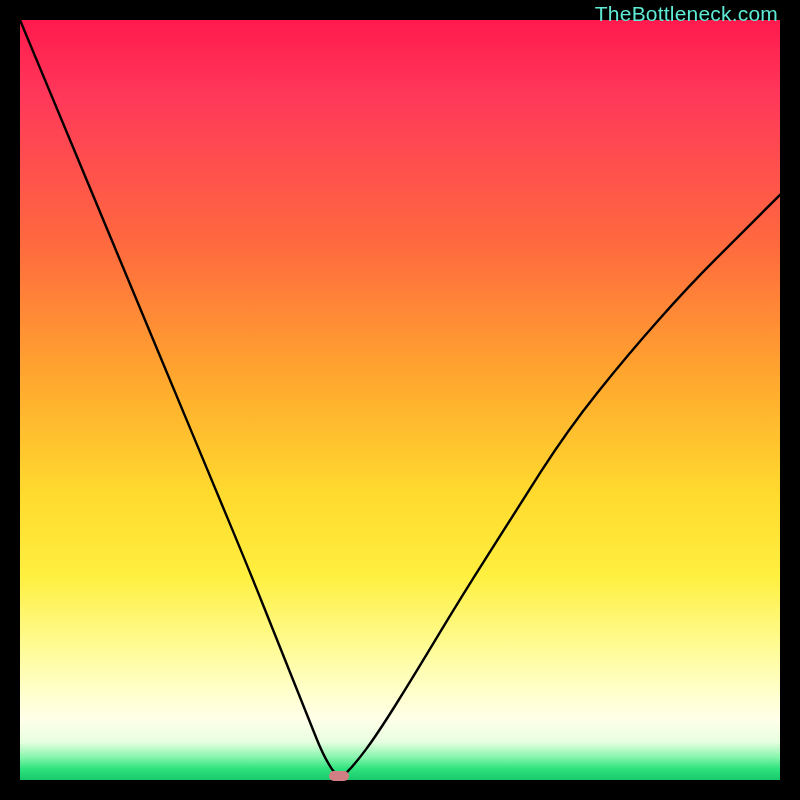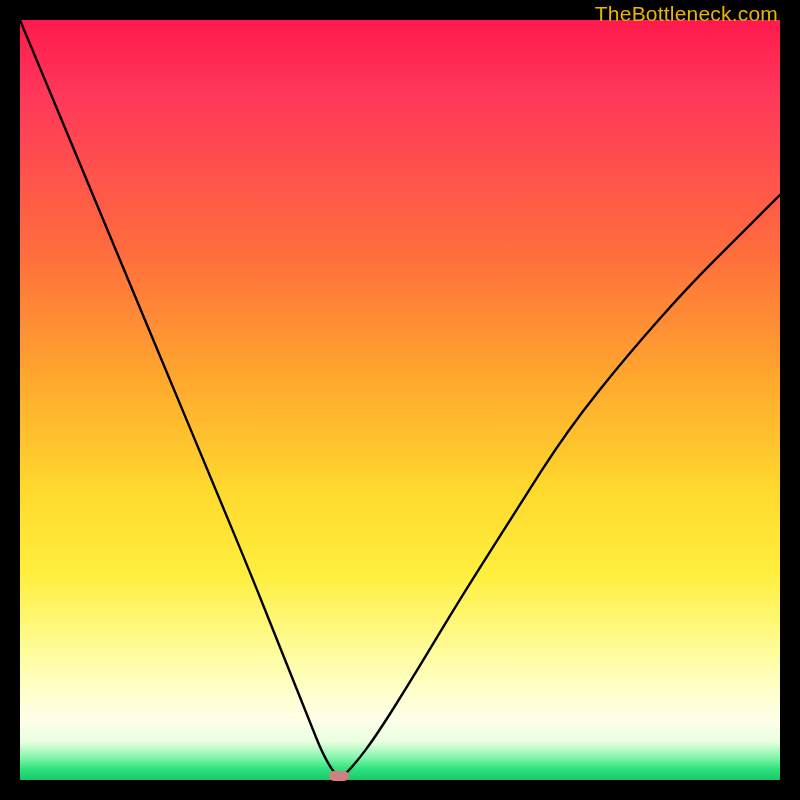--- a/index.html
+++ b/index.html
@@ -34,21 +34,21 @@
       #86f5ad 97%,
       #2fe37e 98.5%,
       #18c96a 100%
     );
   }
 
   .watermark {
     position: absolute;
     top: 2px;
     right: 22px;
-    color: #eab308;
+    color: #5eead4;
     font-size: 21px;
     font-weight: 500;
     letter-spacing: 0.2px;
   }
 
   svg.curve {
     position: absolute;
     left: 0; top: 0;
     width: 100%; height: 100%;
     overflow: visible;

